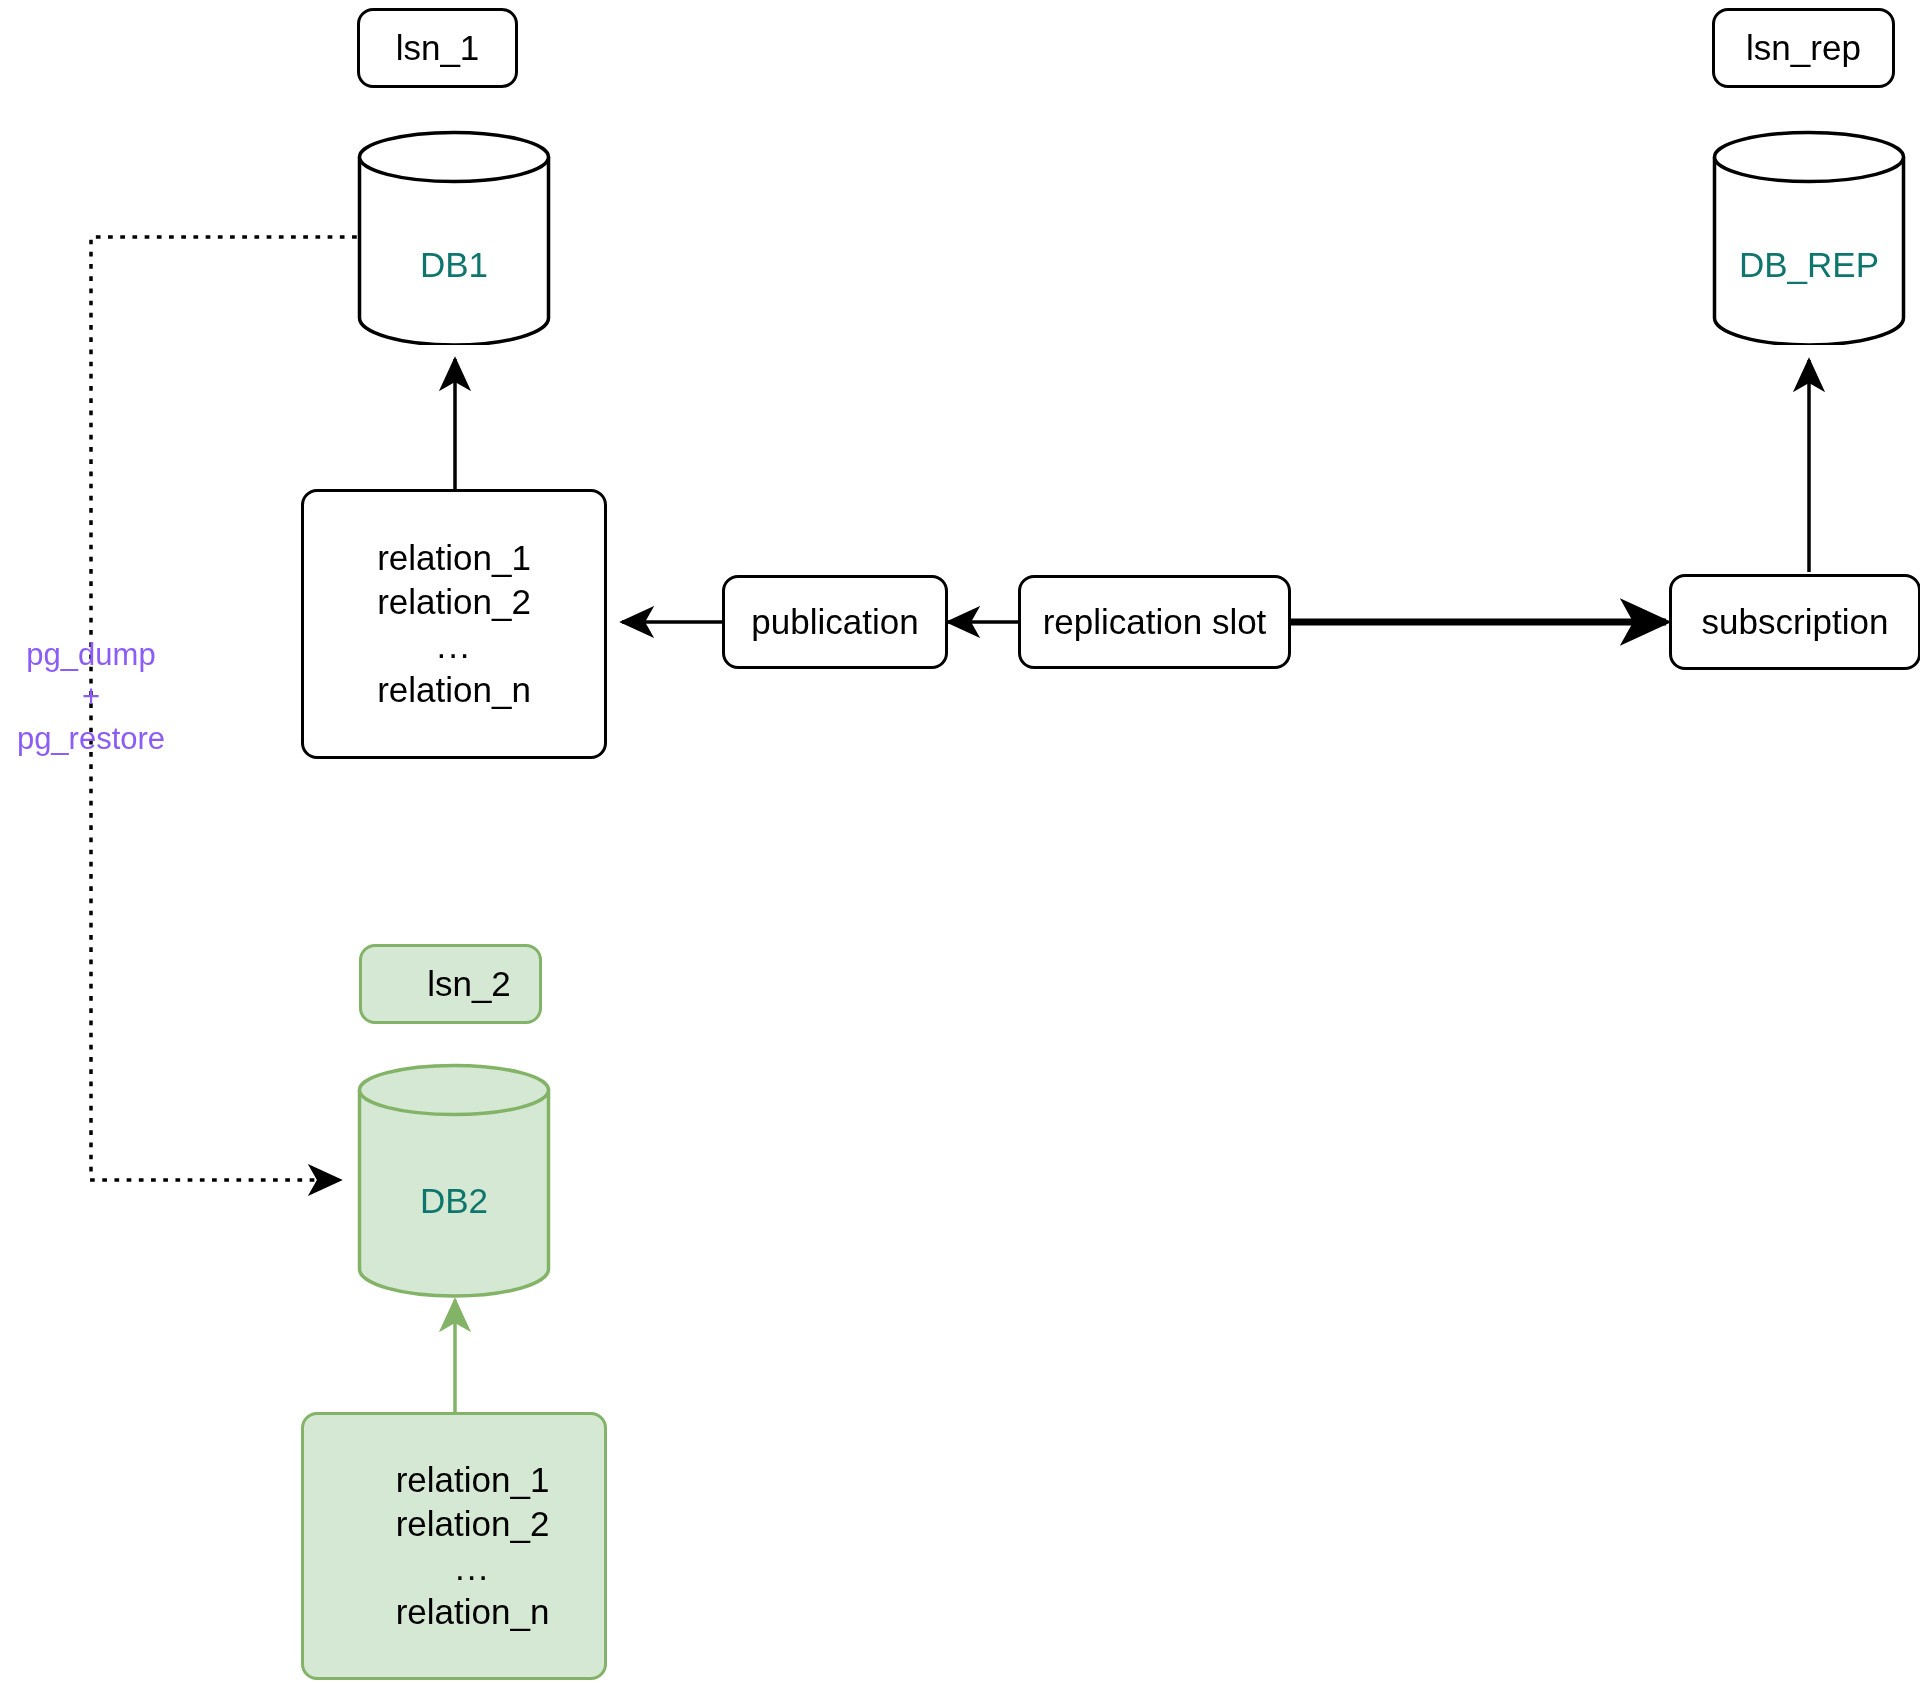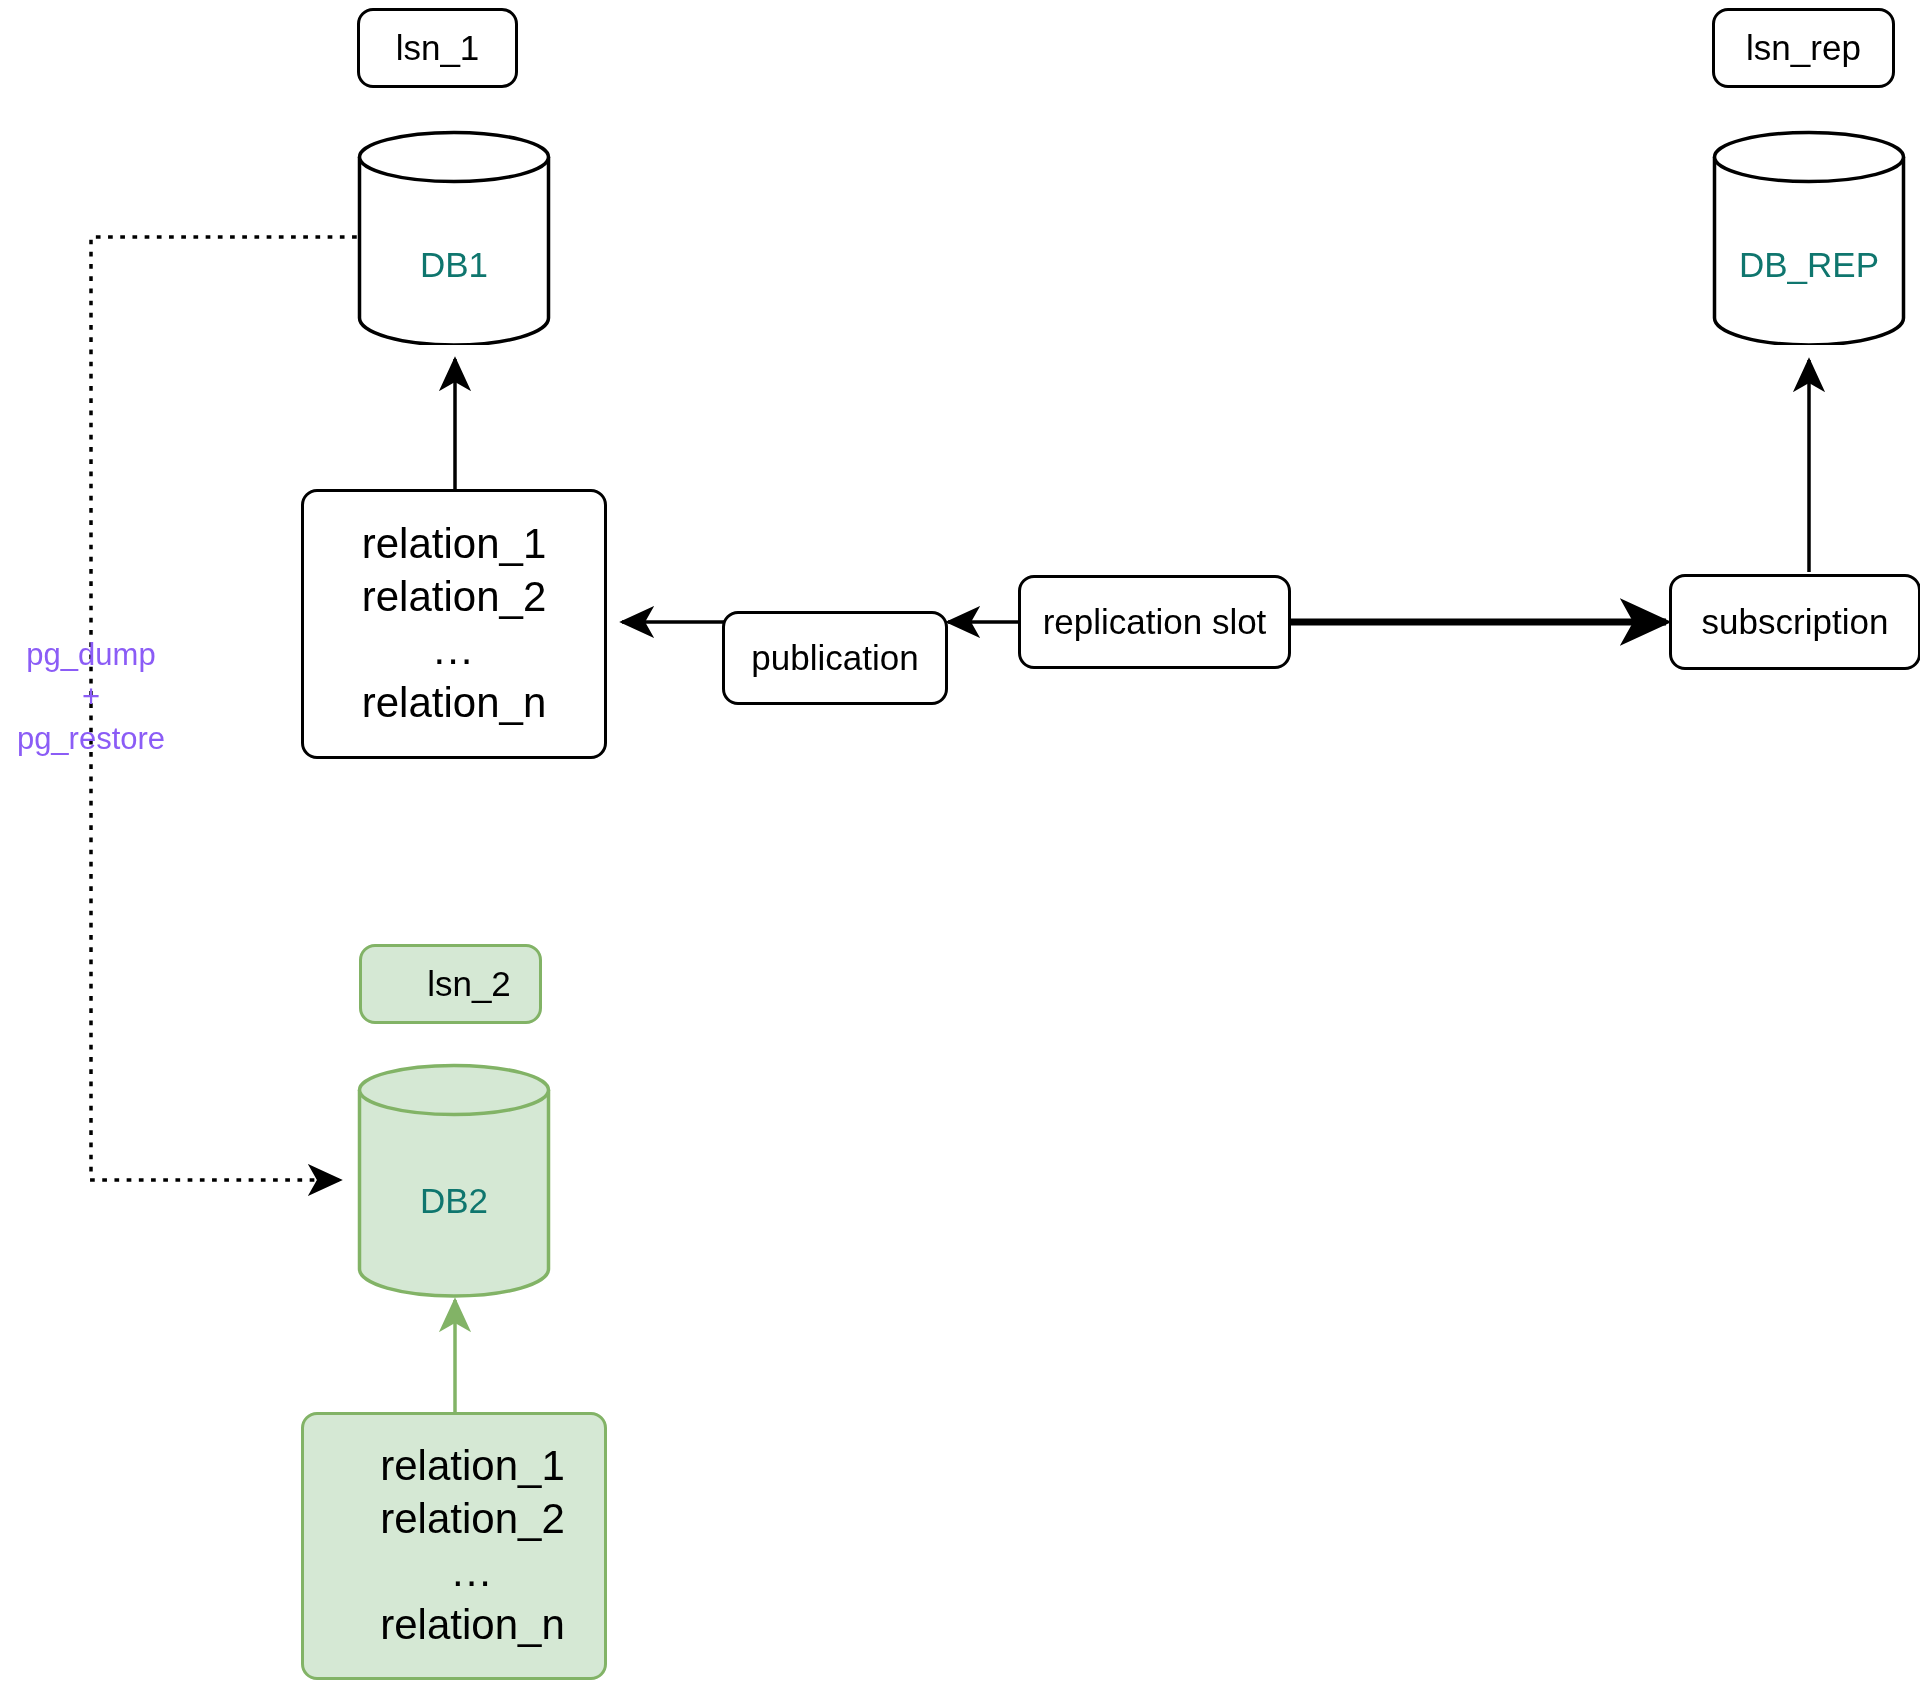--- a/index.html
+++ b/index.html
@@ -49,21 +49,21 @@
   .rbox.green {
     border-color: #82b366;
     background: #d5e8d4;
     padding-left: 37px;
   }
 
   
   .stack {
     flex-direction: column;
     justify-content: center;
-    font-size: 42px;
+    font-size: 35px;
   }
   .stack .line { display: block; }
   .stack .ellipsis { letter-spacing: 2px; }
 
   
   .cyl {
     position: absolute;
   }
   .cyl svg { display: block; }
   .cyl .cyl-label {
@@ -144,21 +144,21 @@
     <div class="cyl-label" style="top:115px;">DB1</div>
   </div>
 
   <div class="node rbox stack" style="left:301px; top:489px; width:306px; height:270px;">
     <span class="line">relation_1</span>
     <span class="line">relation_2</span>
     <span class="line ellipsis">...</span>
     <span class="line">relation_n</span>
   </div>
 
-  <div class="node rbox" style="left:722px; top:575px; width:226px; height:94px;margin-top:36px;">
+  <div class="node rbox" style="left:722px; top:575px; width:226px; height:94px;">
     <span>publication</span>
   </div>
 
   <div class="node rbox" style="left:1018px; top:575px; width:273px; height:94px;">
     <span>replication slot</span>
   </div>
 
   <div class="node rbox" style="left:1669px; top:574px; width:252px; height:96px;">
     <span>subscription</span>
   </div>

